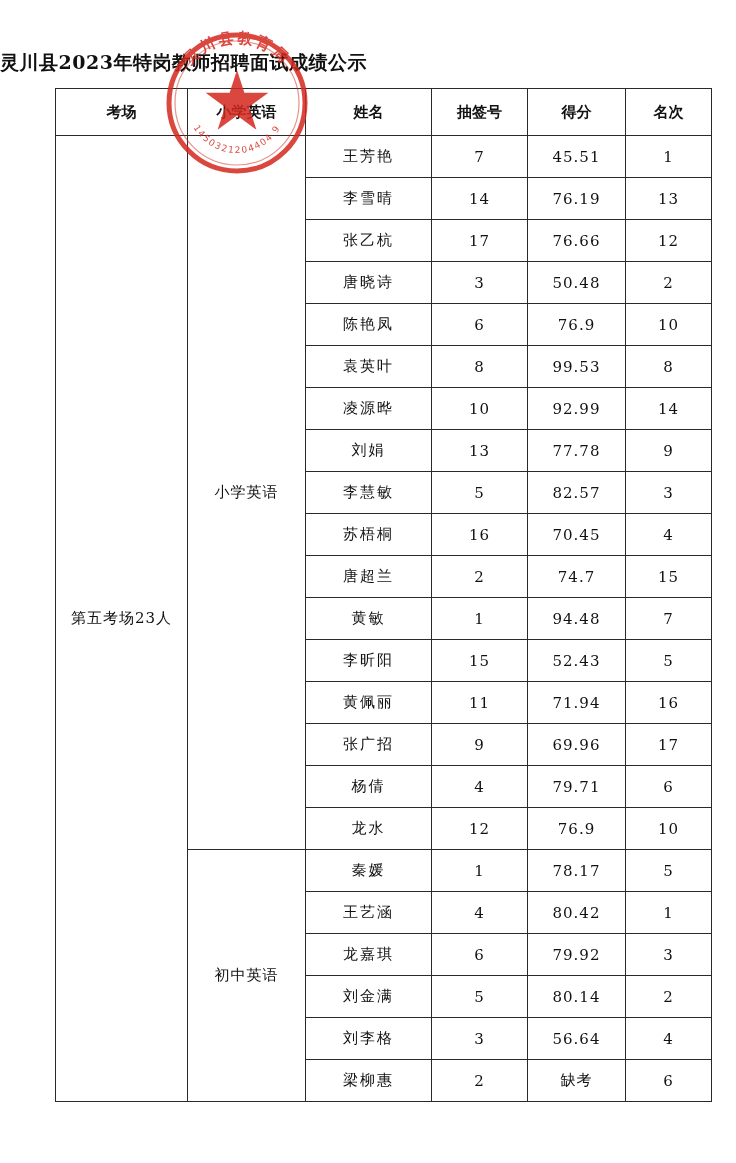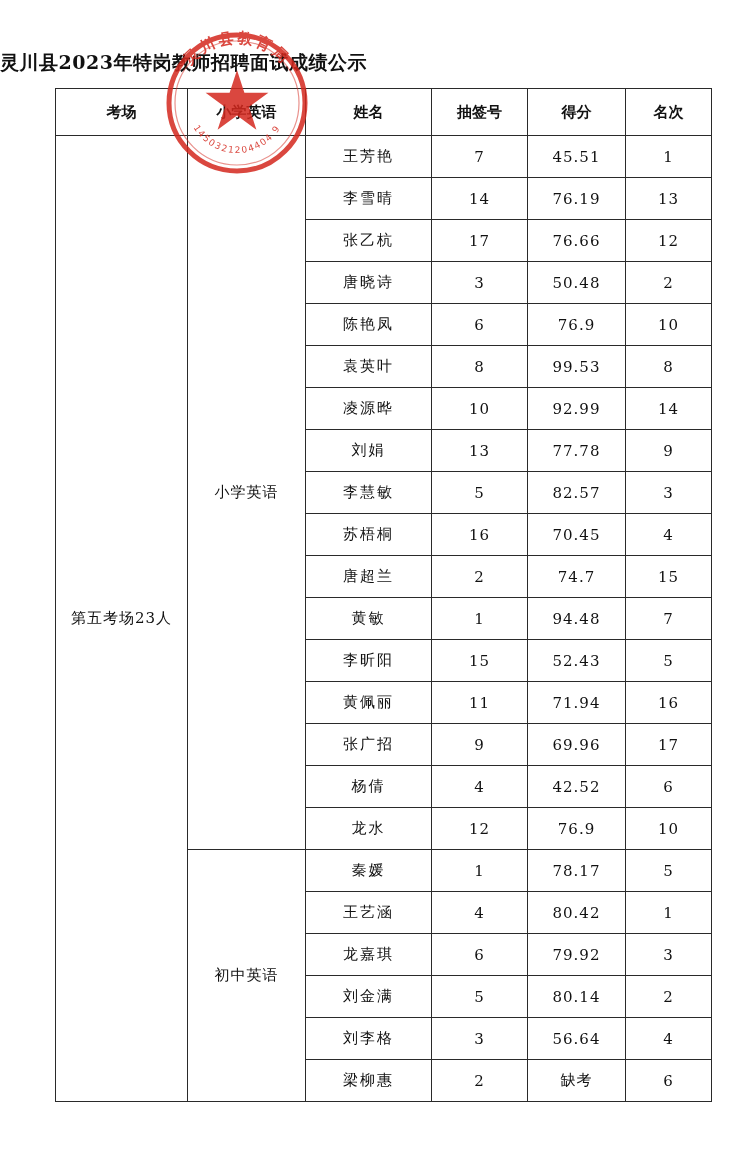--- a/index.html
+++ b/index.html
@@ -209,21 +209,21 @@
         </tr>
         <tr>
           <td class="name-cell">张广招</td>
           <td class="num-cell">9</td>
           <td class="num-cell">69.96</td>
           <td class="num-cell">17</td>
         </tr>
         <tr>
           <td class="name-cell">杨倩</td>
           <td class="num-cell">4</td>
-          <td class="num-cell">42.52</td>
+          <td class="num-cell">79.71</td>
           <td class="num-cell">6</td>
         </tr>
         <tr>
           <td class="name-cell">龙水</td>
           <td class="num-cell">12</td>
           <td class="num-cell">76.9</td>
           <td class="num-cell">10</td>
         </tr>
         <tr>
           <td class="subject-cell" rowspan="6">初中英语</td>

